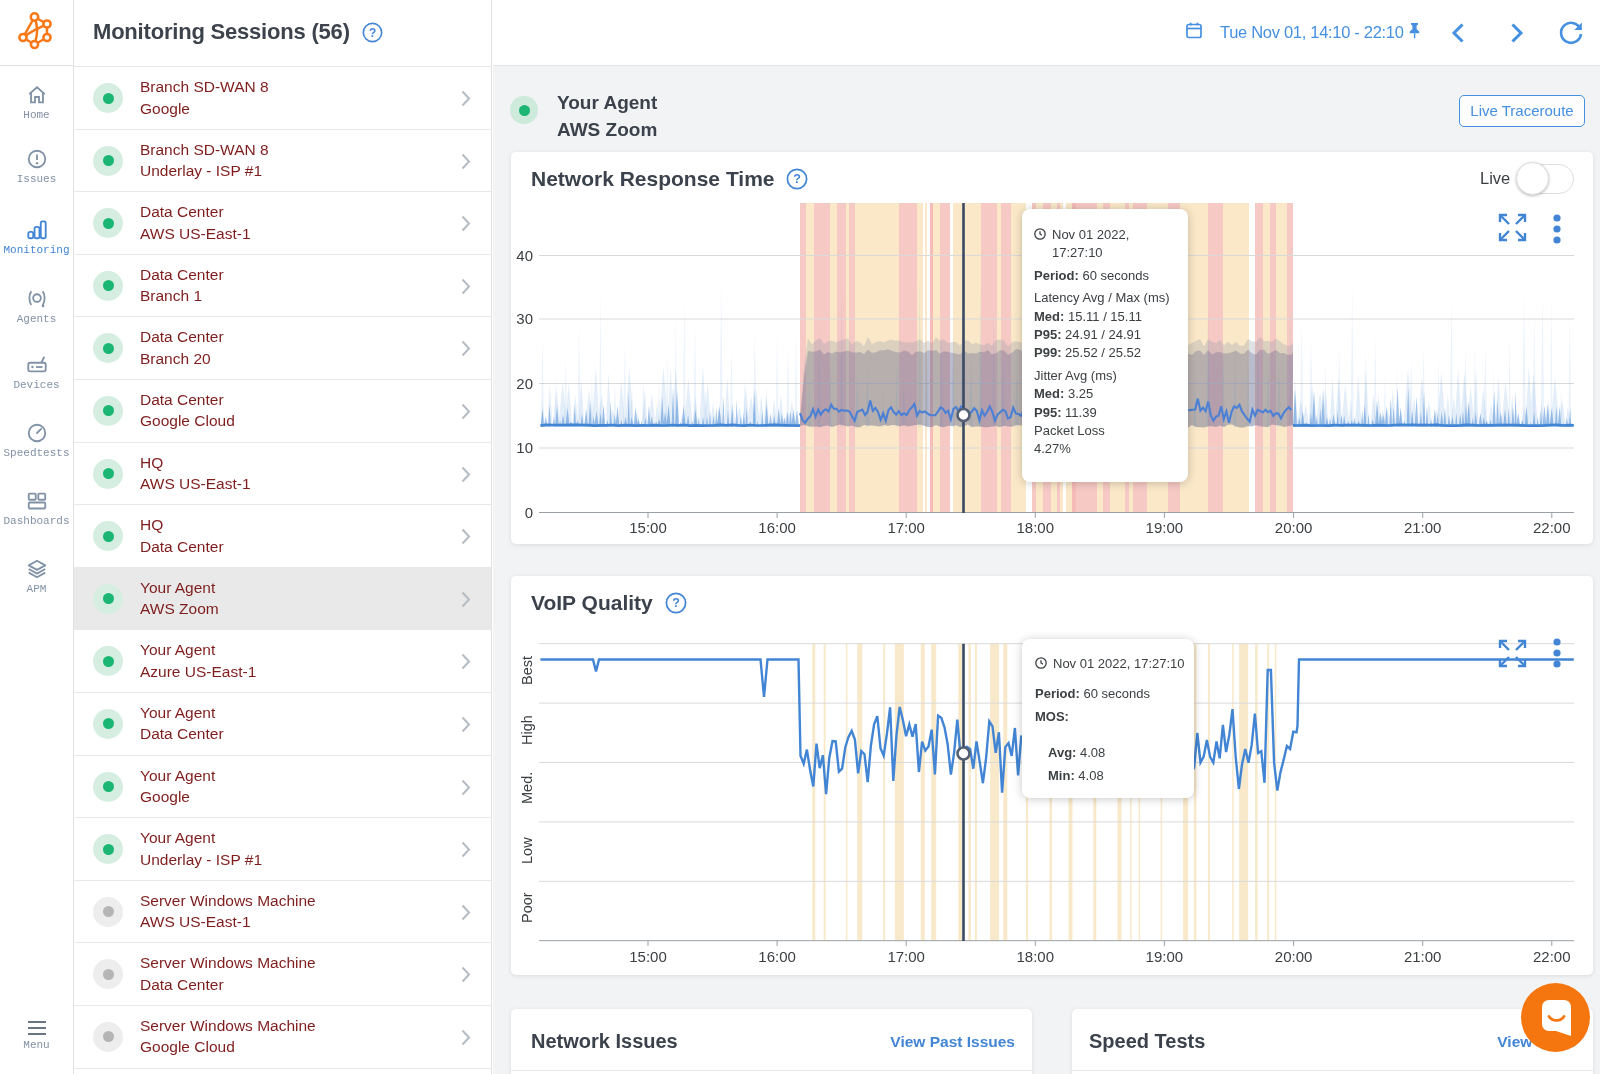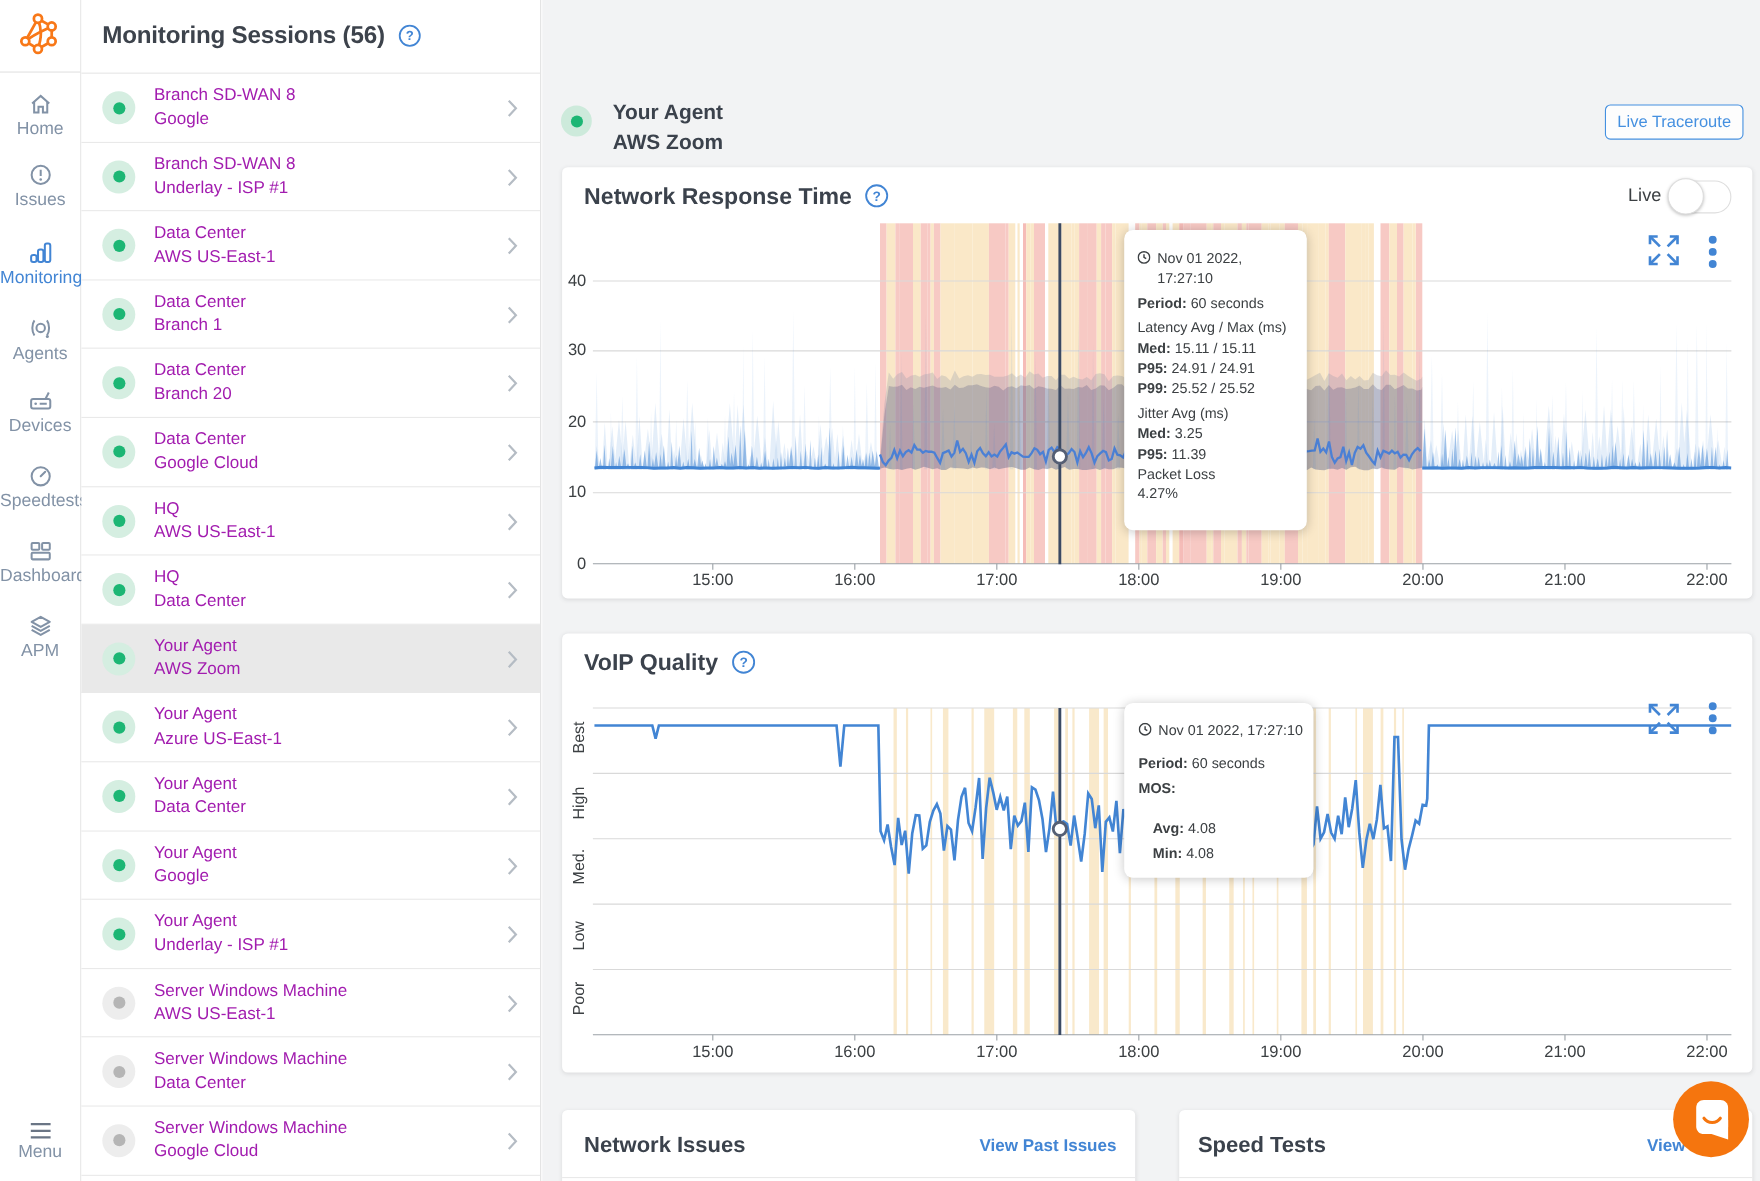--- a/index.html
+++ b/index.html
@@ -1,32 +1,32 @@
 <!DOCTYPE html>
 <html><head><meta charset="utf-8"><style>
 * { margin:0; padding:0; box-sizing:border-box; }
 html,body { width:1600px; height:1074px; overflow:hidden; font-family:"Liberation Sans",sans-serif; background:#fff; }
 .abs { position:absolute; }
 #sidebar { position:absolute; left:0; top:0; width:74px; height:1074px; background:#fff; border-right:1px solid #e2e2e2; z-index:5; }
 #sblogo { position:absolute; left:0; top:0; width:73px; height:66px; border-bottom:1px solid #e2e2e2; }
-.nav { position:absolute; width:73px; text-align:center; color:#8292a6; font-size:16px; }
+.nav { position:absolute; width:73px; text-align:center; color:#8292a6; font-size:11px;font-family:Liberation Mono, monospace; }
 .nav svg { display:block; margin:0 auto 3px; }
 .nav.active { color:#4285d4; }
 #list { position:absolute; left:74px; top:0; width:418px; height:1074px; background:#fff; border-right:1px solid #e2e2e2; z-index:5;text-decoration:underline; }
 #listhead { height:67px; border-bottom:1px solid #e6e6e6; position:relative; }
 #listhead h1 { position:absolute; left:19px; top:19px; font-size:22px; font-weight:700; color:#3d434c; letter-spacing:-0.2px; }
 .row { position:relative; height:62.6px; border-bottom:1px solid #e9e9e9; }
 .row.sel { background:#e9e9e9; }
 .dot { position:absolute; left:19px; top:16px; width:30px; height:30px; border-radius:50%; }
 .dot.g { background:#d5eee1; }
 .dot.w { background:#ededed; }
 .dot:after { content:""; position:absolute; left:9.5px; top:9.5px; width:11px; height:11px; border-radius:50%; }
 .dot.g:after { background:#1cb674; }
 .dot.w:after { background:#b5b5b5; }
-.rt { position:absolute; left:66px; top:9px; font-size:15.5px; color:#a21caf; line-height:21.5px; }
+.rt { position:absolute; left:66px; top:9px; font-size:15.5px; color:#7f1d1d; line-height:21.5px; }
 .chev { position:absolute; right:20px; top:23px; }
 #main { position:absolute; left:493px; top:0; width:1107px; height:1074px; background:#f2f3f4; }
 #topbar { position:absolute; left:0; top:0; width:1107px; height:66px; background:#fff; border-bottom:1px solid #e6e6e6; }
 .card { position:absolute; background:#fff; border-radius:5px; box-shadow:0 1px 4px rgba(60,64,67,.13);padding-left:19px; }
 .ctitle { position:absolute; left:20px; top:15px; font-size:21px; font-weight:700; color:#3b424c; }
 .ylab { position:absolute; width:24px; right:1060px; text-align:right; font-size:15px; color:#3c4043; }
 .xlab { position:absolute; width:50px; text-align:center; font-size:15px; color:#3c4043; }
 .vlab { position:absolute; left:4px; width:24px; height:60px; font-size:14.5px; color:#3c4043; transform:rotate(-90deg); transform-origin:center; text-align:center; line-height:60px; }
 .tip { position:absolute; background:#fff; border-radius:8px; box-shadow:0 1px 10px rgba(0,0,0,.22); font-size:13px; color:#3c4043; z-index:3; overflow:hidden; }
 .tip b { font-weight:700; }
@@ -283,20 +283,42 @@
         <div>Server Windows Machine</div>
         <div>Google Cloud</div>
       </div>
       <svg class="chev" width="10" height="17" viewBox="0 0 10 17">
         <path d="M1.5 1.5 L8 8.5 L1.5 15.5" fill="none" stroke="#b5bcc4" stroke-width="2"></path>
       </svg>
     </div>
 </div>
 
 <div id="main">
+ <div id="topbar">
+  <svg class="abs" style="left:693px;top:22px" width="16" height="17" viewBox="0 0 16 17" fill="none" stroke="#4590e0" stroke-width="1.7">
+        <rect x="1" y="2.5" width="14" height="13" rx="1.8"></rect>
+        <path d="M1 6.5 H15"></path>
+        <path d="M4.6 0.8 V3.6 M11.4 0.8 V3.6"></path>
+      </svg>
+  <div class="abs" style="left:727px;top:23px;width:200px;font-size:16.5px;color:#4590e0;letter-spacing:-0.3px">Tue Nov 01, 14:10 - 22:10</div>
+  <svg class="abs" style="left:914px;top:22px" width="15" height="17" viewBox="0 0 15 17" fill="#4590e0">
+        <path d="M4 1 H11 V2.6 L9.6 3.8 V7.2 L12.3 9.6 V11.3 H2.7 V9.6 L5.4 7.2 V3.8 L4 2.6 Z"></path>
+        <rect x="6.9" y="11.3" width="1.4" height="5"></rect>
+      </svg>
+  <svg class="abs" style="left:953px;top:20px" width="26" height="26" viewBox="0 0 26 26" fill="none" stroke="#4590e0" stroke-width="3">
+        <path d="M16.5 4.5 L8 13 L16.5 21.5"></path>
+      </svg>
+  <svg class="abs" style="left:1010px;top:20px" width="26" height="26" viewBox="0 0 26 26" fill="none" stroke="#4590e0" stroke-width="3">
+        <path d="M9.5 4.5 L18 13 L9.5 21.5"></path>
+      </svg>
+  <svg class="abs" style="left:1064px;top:18px" width="28" height="28" viewBox="0 0 28 28">
+        <path d="M23.5 11.5 A10 10 0 1 0 24 16" fill="none" stroke="#4590e0" stroke-width="2.6"></path>
+        <path d="M24.8 4.5 V12 H17.3 Z" fill="#4590e0"></path>
+      </svg>
+ </div>
 
  <div class="abs" style="left:17px;top:96px;width:28px;height:28px;border-radius:50%;background:#cdeadb"></div>
  <div class="abs" style="left:25.5px;top:104.5px;width:11px;height:11px;border-radius:50%;background:#1cb674"></div>
  <div class="abs" style="left:64px;top:89px;font-size:19px;font-weight:700;color:#3b424c;line-height:27px">Your Agent<br>AWS Zoom</div>
  <div class="abs" style="left:966px;top:95px;width:126px;height:32px;border:1px solid #4590e0;border-radius:5px;background:#fdfdfd;color:#4590e0;font-size:15px;text-align:center;line-height:30px">Live Traceroute</div>
 
  <div class="card" id="card1" style="left:18px;top:152px;width:1082px;height:392px">
   <div class="ctitle">Network Response Time
    <svg class="help" width="22" height="22" viewBox="0 0 22 22">
           <circle cx="11" cy="11" r="9.6" fill="none" stroke="#4285d4" stroke-width="1.7"></circle>

